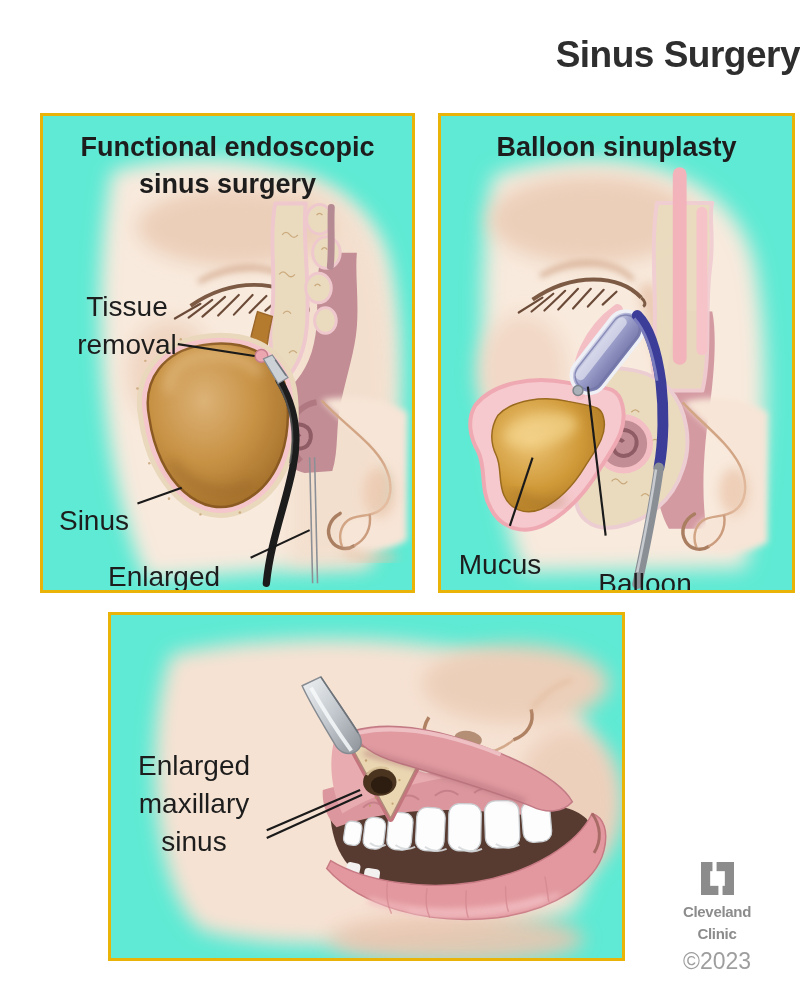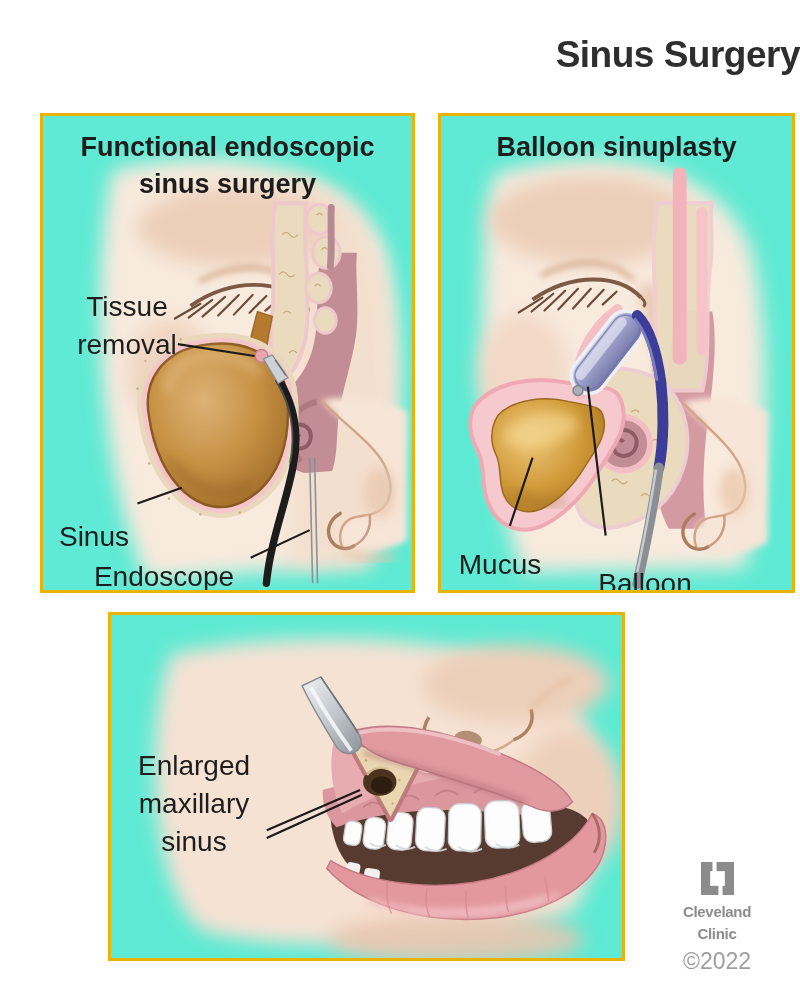--- a/index.html
+++ b/index.html
@@ -177,22 +177,22 @@
     </g>
 
     <g stroke="#1a1a1a" stroke-width="2.2">
       <line x1="137" y1="231" x2="215" y2="243"></line>
       <line x1="96" y1="393" x2="141" y2="377"></line>
       <line x1="211" y1="448" x2="271" y2="420"></line>
     </g>
   </svg>
   <div class="panel-title">Functional endoscopic sinus surgery</div>
   <div class="lbl" style="left:22px;top:160px;width:124px;">Tissue removal</div>
-  <div class="lbl" style="left:6px;top:390px;width:90px;">Sinus</div>
-  <div class="lbl" style="left:36px;top:430px;width:170px;">Endoscope</div>
+  <div class="lbl" style="left:6px;top:374px;width:90px;">Sinus</div>
+  <div class="lbl" style="left:36px;top:430px;width:170px;">Enlarged</div>
 </div>
 
 <div class="panel panel-balloon">
   <svg class="illus" viewBox="0 0 330 480">
     <g>
       <path d="M40,60 C150,25 280,45 305,150 C322,240 318,360 295,458 L70,462 C30,360 18,180 40,60 Z" fill="#f8eadd" filter="url(#b10)"></path>
       <ellipse cx="140" cy="105" rx="105" ry="45" fill="#eccfb9" filter="url(#b10)"></ellipse>
       <ellipse cx="70" cy="260" rx="45" ry="60" fill="#f2d8c6" filter="url(#b10)"></ellipse>
       <path d="M195,170 C205,215 218,265 232,305" stroke="#e6c0a5" stroke-width="16" fill="none" filter="url(#b6)" opacity=".8"></path>
     </g>
@@ -381,14 +381,14 @@
 
 <div class="brand">
   <svg class="bug" width="33" height="33" viewBox="0 0 36 36">
     <rect x="0" y="0" width="36" height="36" fill="#8c8c8c"></rect>
     <rect x="10" y="10" width="16" height="16" fill="#ffffff"></rect>
     <rect x="12.5" y="0" width="4.5" height="18" fill="#ffffff"></rect>
     <rect x="19" y="18" width="4.5" height="18" fill="#ffffff"></rect>
   </svg>
   <div class="brand-name">Cleveland</div>
   <div class="brand-name">Clinic</div>
-  <div class="copyright">©2022</div>
+  <div class="copyright">©2023</div>
 </div>
 
 </body></html>

